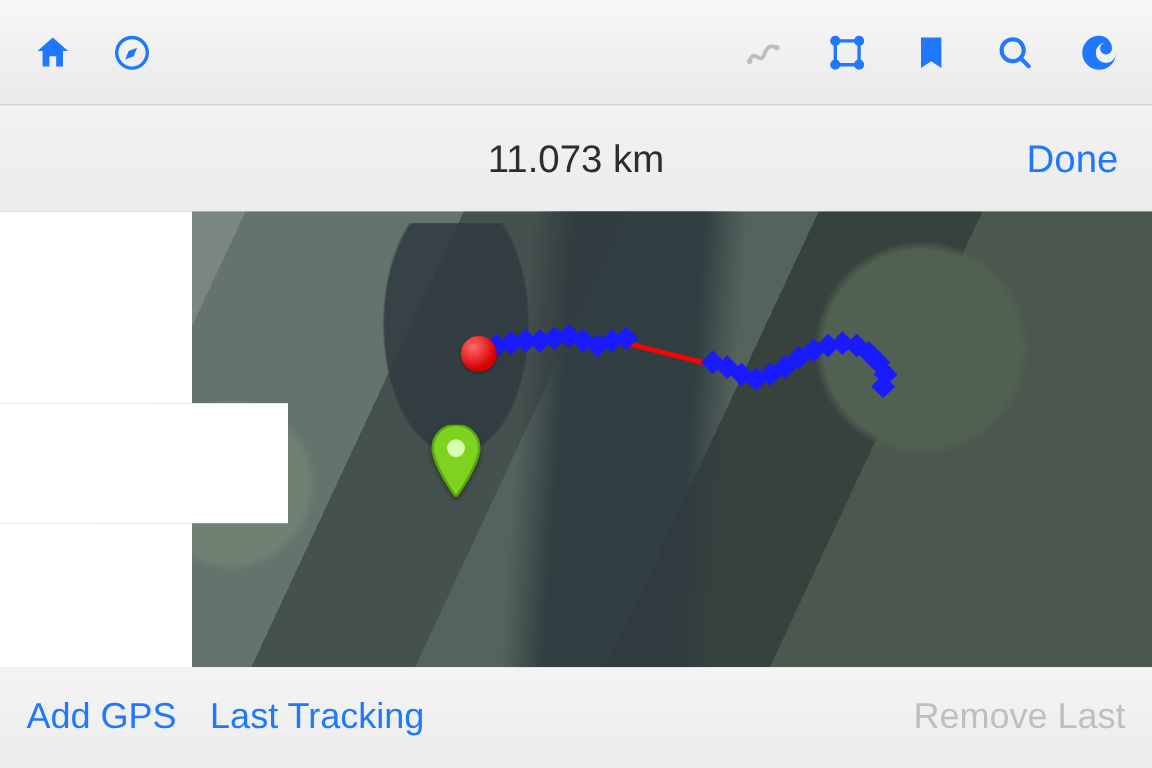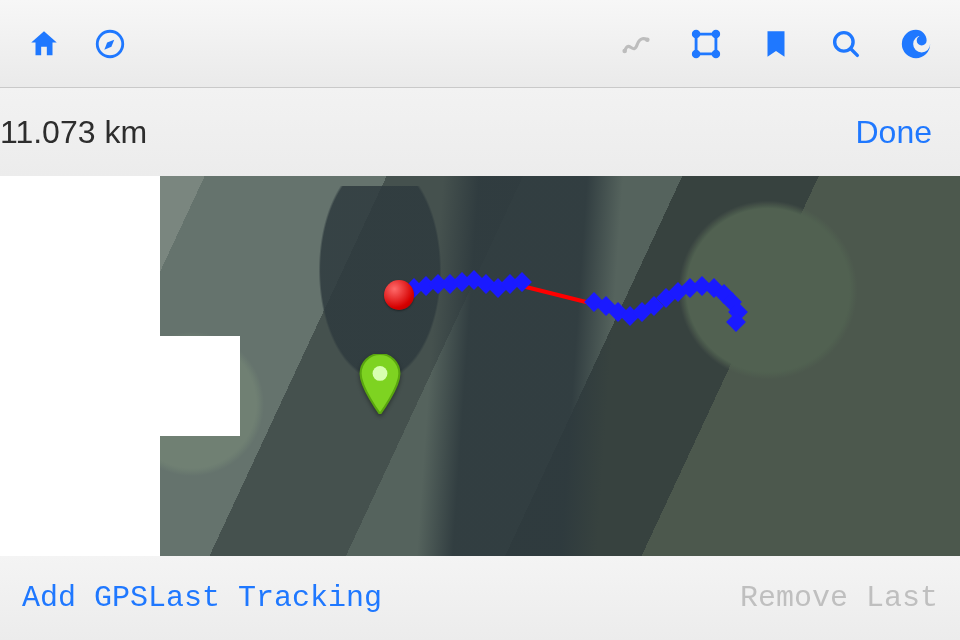--- a/index.html
+++ b/index.html
@@ -19,21 +19,21 @@
   .tb-icon { width: 40px; height: 40px; display: inline-flex; align-items: center; justify-content: center; cursor: pointer; }
   .tb-icon svg { width: 34px; height: 34px; }
   .tb-blue { color: #1f78ff; }
   .tb-grey { color: #bdbdbd; }
 
   
   .distance-bar {
     height: 88px;
     display: flex;
     align-items: center;
-    justify-content: flex-start;
+    justify-content: center;
     position: relative;
     background: linear-gradient(#f2f2f2, #ececec);
   }
   .distance-label { font-size: 32px; color: #2d2d2d; }
   .done-btn { position: absolute; right: 28px; font-size: 32px; color: #1f78ff; cursor: pointer; }
 
   
   .map-wrap {
     width: 960px;
     height: 380px;
@@ -87,23 +87,23 @@
     width: 44px; height: 60px;
   }
   .green-pin svg { width: 44px; height: 60px; filter: drop-shadow(0 2px 2px rgba(0,0,0,.4)); }
 
   
   .bottom-bar {
     height: 84px;
     display: flex;
     align-items: center;
     padding: 0 22px;
+    gap: 28px;
     background: linear-gradient(#f4f4f4, #ececec);
     font-size: 30px;
-    font-family: Liberation Mono, monospace;
   }
   .act-enabled { color: #1f78ff; cursor: pointer; }
   .act-disabled { color: #bfbfbf; }
   .bottom-bar .spacer { flex: 1; }
 </style>
 </head>
 <body>
 
 <div class="top-toolbar">
   <div class="top-left">

